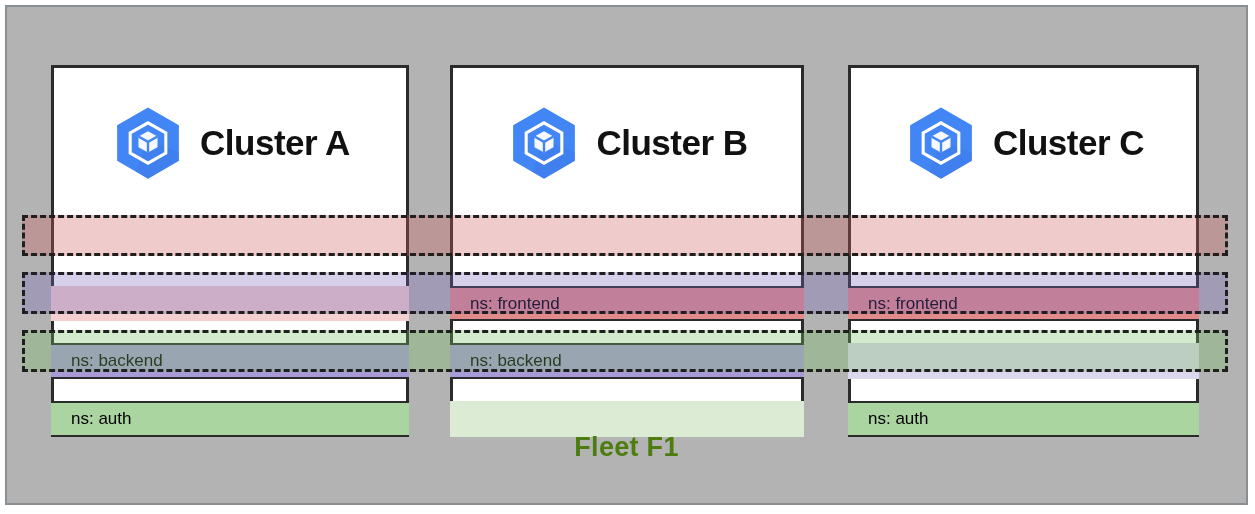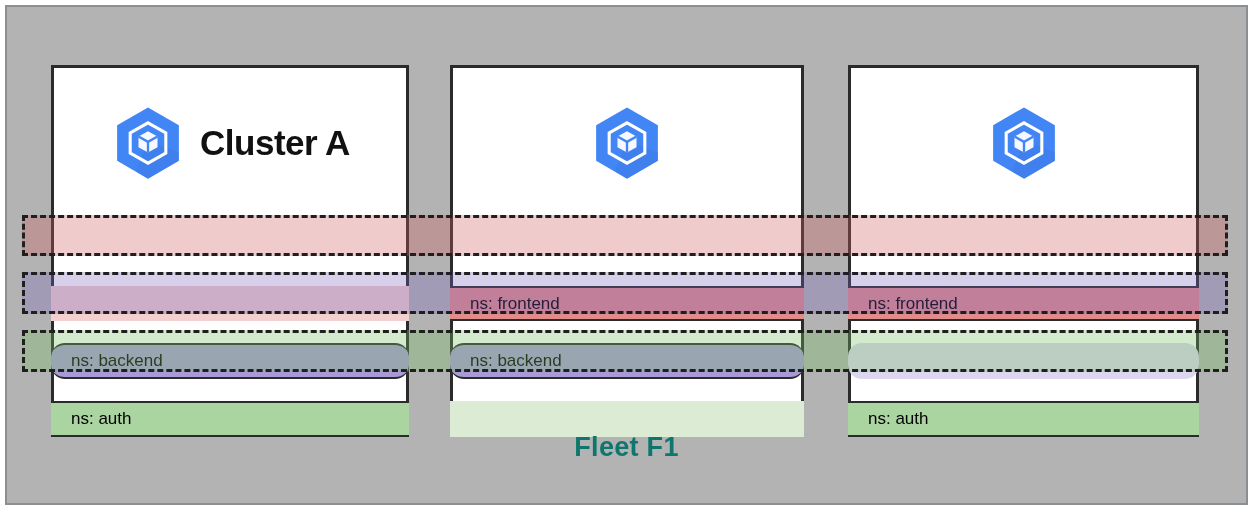--- a/index.html
+++ b/index.html
@@ -127,21 +127,21 @@
     top: -3px;
     bottom: -3px;
     width: 0;
     border-left: 3px dashed #1f1f1f;
   }
   .ns-strip::before { left: 0; }
   .ns-strip::after  { right: 0; }
 
   
   .row-frontend { top: 218px; height: 35px; }
-  .row-backend  { top: 275px; height: 36px; border-radius: 14px; }
+  .row-backend  { top: 275px; height: 36px; }
   .row-auth     { top: 333px; height: 36px; text-align: center; }
 
   .strip-frontend { top: 215px; height: 41px; }
   .strip-backend  { top: 272px; height: 42px; }
   .strip-auth     { top: 330px; height: 42px; }
 </style>
 </head>
 <body>
 
 <div id="canvas">
@@ -178,20 +178,21 @@
   <div class="cluster" id="cluster-b">
     <div class="cluster-head">
       <svg class="gke-logo" viewBox="0 0 64 64">
         <polygon points="32,2 58,17 58,47 32,62 6,47 6,17" fill="#4285f4"></polygon>
         <polygon points="32,30 58,40 58,47 32,62 22,56" fill="#3b78e7" opacity="0.45"></polygon>
         <polygon points="32,15 47,23.5 47,40.5 32,49 17,40.5 17,23.5" fill="none" stroke="#ffffff" stroke-width="2.6"></polygon>
         <polygon points="32,22 40,26.5 40,35.5 32,40 24,35.5 24,26.5" fill="#ffffff" opacity="0.95"></polygon>
         <polyline points="24,26.5 32,31 40,26.5" fill="none" stroke="#4285f4" stroke-width="2"></polyline>
         <line x1="32" y1="31" x2="32" y2="40" stroke="#4285f4" stroke-width="2"></line>
       </svg>
+      <div class="cluster-name">Cluster B</div>
     </div>
     <div class="ns-band row-frontend" id="b-frontend" style="background: rgb(226, 139, 139); border-top-color: rgb(43, 43, 43); border-bottom-color: rgb(43, 43, 43); left: -3px; right: -3px;">
       <span class="ns-label">ns: frontend</span>
     </div>
     <div class="ns-band row-backend" id="b-backend" style="background: rgb(168, 154, 214); border-top-color: rgb(43, 43, 43); border-bottom-color: rgb(43, 43, 43); left: -3px; right: -3px;">
       <span class="ns-label">ns: backend</span>
     </div>
     <div class="ns-band row-auth faded" id="b-auth" style="background: rgb(220, 236, 212); left: -3px; right: -3px;">
       
     </div>
@@ -200,27 +201,28 @@
   <div class="cluster" id="cluster-c">
     <div class="cluster-head">
       <svg class="gke-logo" viewBox="0 0 64 64">
         <polygon points="32,2 58,17 58,47 32,62 6,47 6,17" fill="#4285f4"></polygon>
         <polygon points="32,30 58,40 58,47 32,62 22,56" fill="#3b78e7" opacity="0.45"></polygon>
         <polygon points="32,15 47,23.5 47,40.5 32,49 17,40.5 17,23.5" fill="none" stroke="#ffffff" stroke-width="2.6"></polygon>
         <polygon points="32,22 40,26.5 40,35.5 32,40 24,35.5 24,26.5" fill="#ffffff" opacity="0.95"></polygon>
         <polyline points="24,26.5 32,31 40,26.5" fill="none" stroke="#4285f4" stroke-width="2"></polyline>
         <line x1="32" y1="31" x2="32" y2="40" stroke="#4285f4" stroke-width="2"></line>
       </svg>
+      <div class="cluster-name">Cluster C</div>
     </div>
     <div class="ns-band row-frontend" id="c-frontend" style="background: rgb(226, 139, 139); border-top-color: rgb(43, 43, 43); border-bottom-color: rgb(43, 43, 43); left: -3px; right: -3px;">
       <span class="ns-label">ns: frontend</span>
     </div>
     <div class="ns-band row-backend faded" id="c-backend" style="background: rgb(220, 214, 239); left: -3px; right: -3px;">
       
     </div>
     <div class="ns-band row-auth" id="c-auth" style="background: rgb(171, 213, 160); border-top-color: rgb(43, 43, 43); border-bottom-color: rgb(43, 43, 43); left: -3px; right: -3px;">
       <span class="ns-label">ns: auth</span>
     </div>
   </div>
 
-  <div class="fleet-label" style="color: #0f766e;">Fleet F1</div>
+  <div class="fleet-label" style="color: #4d7c0f;">Fleet F1</div>
 
 </div>
 
 </body></html>

